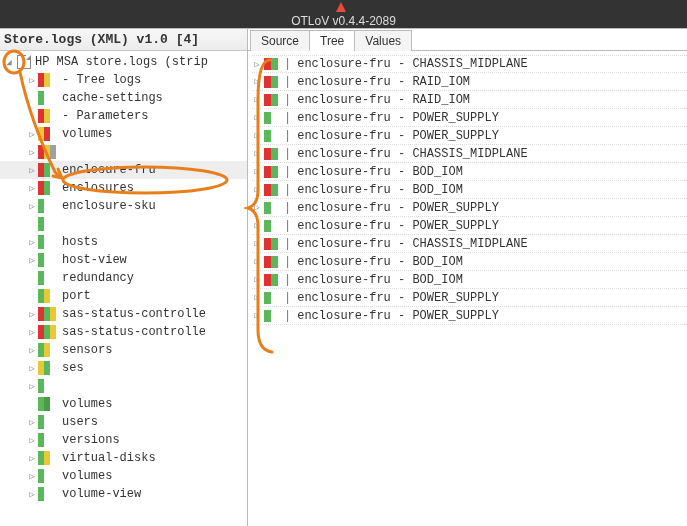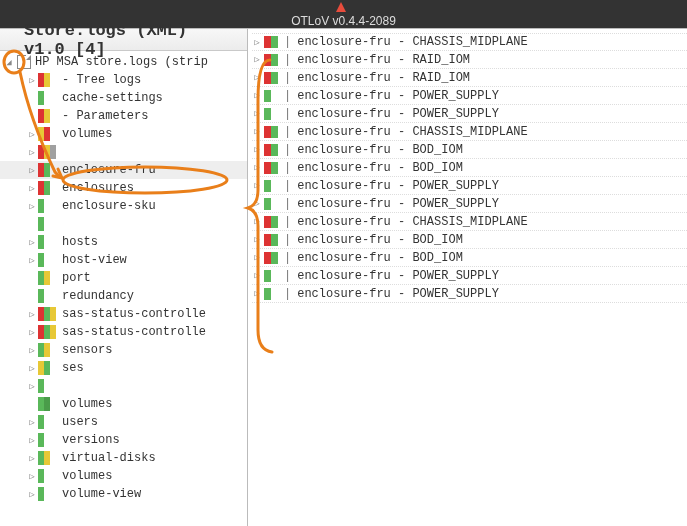--- a/index.html
+++ b/index.html
@@ -37,24 +37,24 @@
     border-right: 1px solid #bbb;
     display: flex;
     flex-direction: column;
     background: #fff;
   }
   .leftheader {
     height: 22px;
     background: linear-gradient(#f7f7f7,#ececec);
     border-bottom: 1px solid #c9c9c9;
     display: flex; align-items: center;
-    padding: 0 24px;
+    padding: 0 4px;
     font-family: Consolas, "Courier New", monospace;
     font-weight: bold;
-    font-size: 17px;
+    font-size: 13px;
     color: #333;
   }
   .lefttree {
     flex: 1;
     overflow: hidden;
     padding-top: 2px;
   }
   .lt-row {
     display: flex;
     align-items: center;
@@ -294,35 +294,35 @@
             <span class="lt-exp">▷</span>
             <span class="lt-tribar tribar-g">
               <span class="b1"></span>
               <span class="b2"></span>
               <span class="b3"></span>
             </span>
             <span>host-view</span>
           </div>
           <div class="lt-row lt-item">
             <span class="lt-exp"></span>
+            <span class="lt-tribar tribar-g">
+              <span class="b1"></span>
+              <span class="b2"></span>
+              <span class="b3"></span>
+            </span>
+            <span>redundancy</span>
+          </div>
+          <div class="lt-row lt-item">
+            <span class="lt-exp"></span>
             <span class="lt-tribar tribar-gy">
               <span class="b1"></span>
               <span class="b2"></span>
               <span class="b3"></span>
             </span>
             <span>port</span>
-          </div>
-          <div class="lt-row lt-item">
-            <span class="lt-exp"></span>
-            <span class="lt-tribar tribar-g">
-              <span class="b1"></span>
-              <span class="b2"></span>
-              <span class="b3"></span>
-            </span>
-            <span>redundancy</span>
           </div>
           <div class="lt-row lt-item">
             <span class="lt-exp">▷</span>
             <span class="lt-tribar tribar-rgy">
               <span class="b1"></span>
               <span class="b2"></span>
               <span class="b3"></span>
             </span>
             <span>sas-status-controlle</span>
           </div>
@@ -413,20 +413,25 @@
               <span class="b2"></span>
               <span class="b3"></span>
             </span>
             <span>volume-view</span>
           </div>
         </div>
     </div>
   </div>
 
   <div class="rightpane">
+    <div class="tabbar" id="tabbar">
+        <div class="tab">Source</div>
+        <div class="tab active">Tree</div>
+        <div class="tab">Values</div>
+      </div>
     <div class="rtree" id="right-items">
         <div class="rt-row">
           <span class="rt-exp">▷</span>
           <span class="rt-bars rb-rg">
             <span class="b1"></span>
             <span class="b2"></span>
           </span>
           <span class="rt-pipe">|</span>
           <span>enclosure-fru - CHASSIS_MIDPLANE</span>
         </div>

